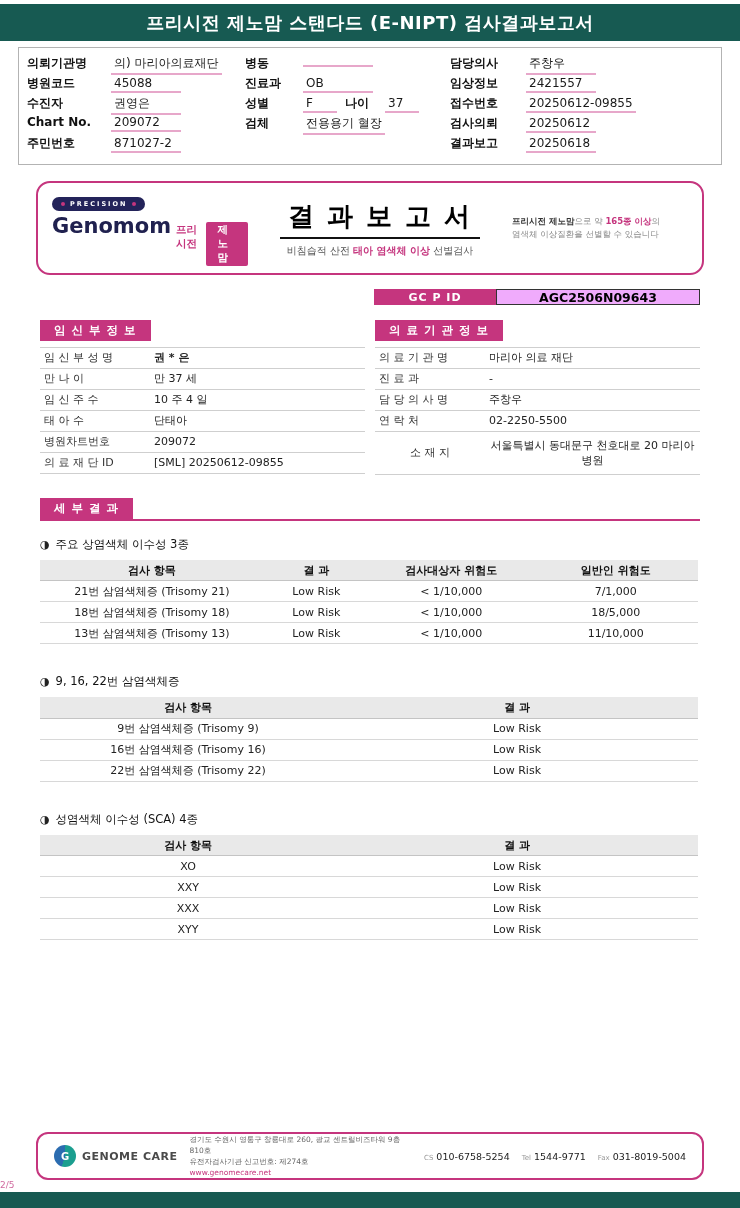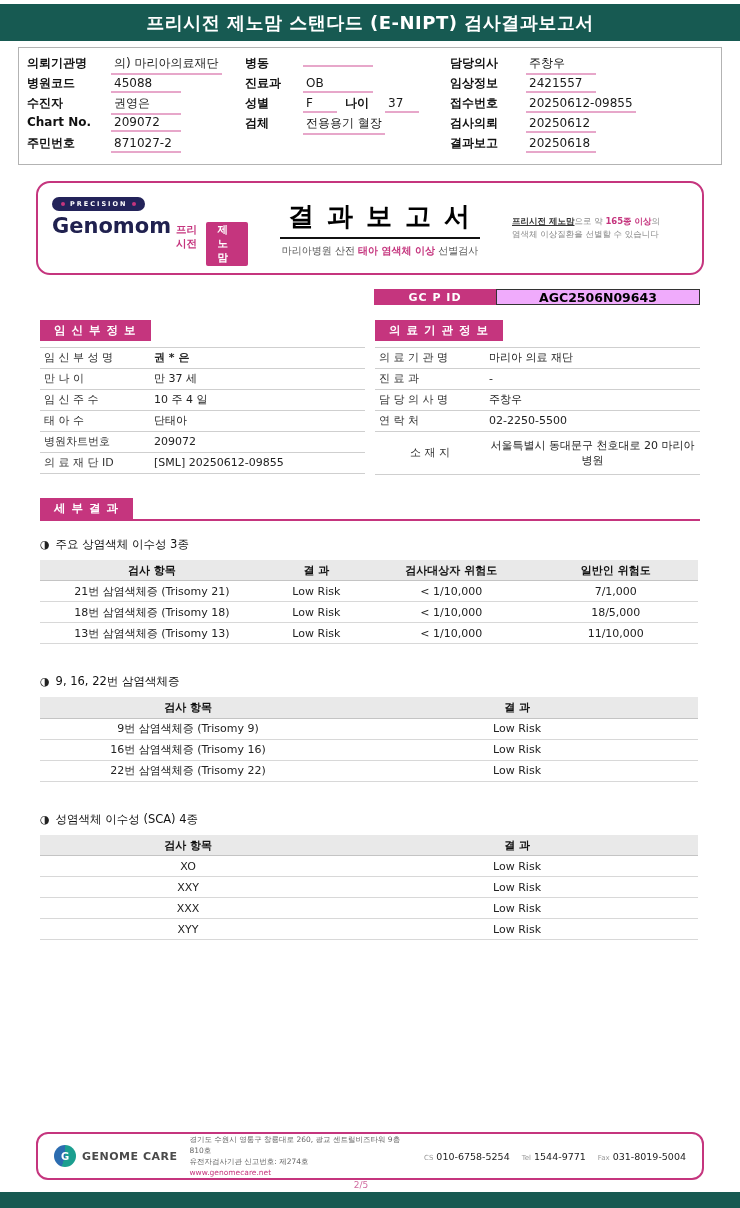--- a/index.html
+++ b/index.html
@@ -31,21 +31,21 @@
   .badge .dot { width:4px; height:4px; border-radius:50%; background:#c5357e; }
   .brand-line { display:flex; align-items:baseline; gap:5px; margin-top:3px; }
   .brand { font-size:21px; font-weight:bold; color:#20214f; }
   .brand-kr1 { color:#c5357e; font-weight:bold; font-size:10.5px; }
   .brand-kr2 { background:#c5357e; color:#fff; font-weight:bold; font-size:10.5px; padding:1px 12px; border-radius:2px; }
   .title-block { flex:1; text-align:center; }
   .report-title { display:inline-block; font-size:26px; font-weight:bold; color:#000; letter-spacing:2px; border-bottom:2.5px solid #111; padding:0 8px 3px; }
   .report-sub { margin-top:5px; font-size:10px; color:#555; }
   .report-sub .em, .note-block .em { color:#c5357e; font-weight:bold; }
   .note-block { width:176px; font-size:8.5px; color:#8a8a8a; line-height:1.55; }
-  .note-block .b { color:#333; font-weight:bold;text-decoration:underline; }
+  .note-block .b { color:#333; font-weight:bold; }
 
   
   .gcpid-row { margin:14px 40px 0 auto; width:326px; display:flex; height:16px; }
   .gcpid-label { width:122px; background:#c5357e; color:#fff; font-weight:bold; font-size:11px; display:flex; align-items:center; justify-content:center; letter-spacing:1px; }
   .gcpid-value { flex:1; border:1.5px solid #333; display:flex; align-items:center; justify-content:center; font-weight:bold; font-size:12.5px; color:#000; background:#f0abfc; }
 
   
   .info-grid { margin:14px 40px 0; display:grid; grid-template-columns:1fr 1fr; column-gap:10px; align-items:start; }
   .chip { display:inline-block; background:#c5357e; color:#fff; font-weight:bold; font-size:11.5px; padding:3px 14px; letter-spacing:1px; line-height:1.3; }
   .kv { width:100%; border-collapse:collapse; margin-top:6px; font-size:11px; }
@@ -67,21 +67,21 @@
   .footer-box { position:absolute; left:36px; right:36px; bottom:28px; height:48px; border:2px solid #c5357e; border-radius:12px; display:flex; align-items:center; padding:0 16px; gap:12px; }
   .gc-logo { display:flex; align-items:center; gap:6px; flex:0 0 auto; }
   .gc-mark { width:22px; height:22px; border-radius:50%; background:conic-gradient(#1b9e8f 0 55%, #2b6cb0 55% 100%); color:#fff; font-size:10px; font-weight:bold; display:flex; align-items:center; justify-content:center; }
   .gc-text { font-size:11px; font-weight:bold; color:#4a4a4a; letter-spacing:0.5px; }
   .addr { flex:1; font-size:7.5px; color:#666; line-height:1.5; }
   .addr .web { color:#c5357e; }
   .contacts { display:flex; gap:12px; font-size:9.5px; color:#333; align-items:center; flex:0 0 auto; }
   .contacts .pair { display:flex; align-items:baseline; gap:3px; }
   .contacts .cl { font-size:7px; color:#999; }
   .contacts .cv { font-size:9.5px; color:#222; }
-  .page-num { position:absolute; bottom:18px; left:0; right:18px; text-align:center; font-size:9px; color:#d06a9f; }
+  .page-num { position:absolute; bottom:18px; left:0; right:18px; text-align:left; font-size:9px; color:#d06a9f; }
   .bottombar { position:absolute; bottom:0; left:0; right:0; height:16px; background:#175a52; }
 </style>
 </head>
 <body>
 
 <div class="page">
 
   <div class="topbar">
     <span>프리시전 제노맘 스탠다드 (E-NIPT) 검사결과보고서</span>
   </div>
@@ -162,21 +162,21 @@
       </span>
       <div class="brand-line">
         <span class="brand">Genomom</span>
         <span class="brand-kr1">프리시전</span>
         <span class="brand-kr2">제노맘</span>
       </div>
     </div>
     <div class="title-block">
       <span class="report-title">결 과 보 고 서</span>
       <div class="report-sub">
-        <span>마리아병원 산전 </span><span class="em">태아 염색체 이상</span><span> 선별검사</span>
+        <span>비침습적 산전 </span><span class="em">태아 염색체 이상</span><span> 선별검사</span>
       </div>
     </div>
     <div class="note-block">
       <span class="b">프리시전 제노맘</span><span>으로 약 </span><span class="em">165종 이상</span><span>의</span><br>
       <span>염색체 이상질환을 선별할 수 있습니다</span>
     </div>
   </div>
 
   <div class="gcpid-row">
     <div class="gcpid-label">GC P ID</div>

